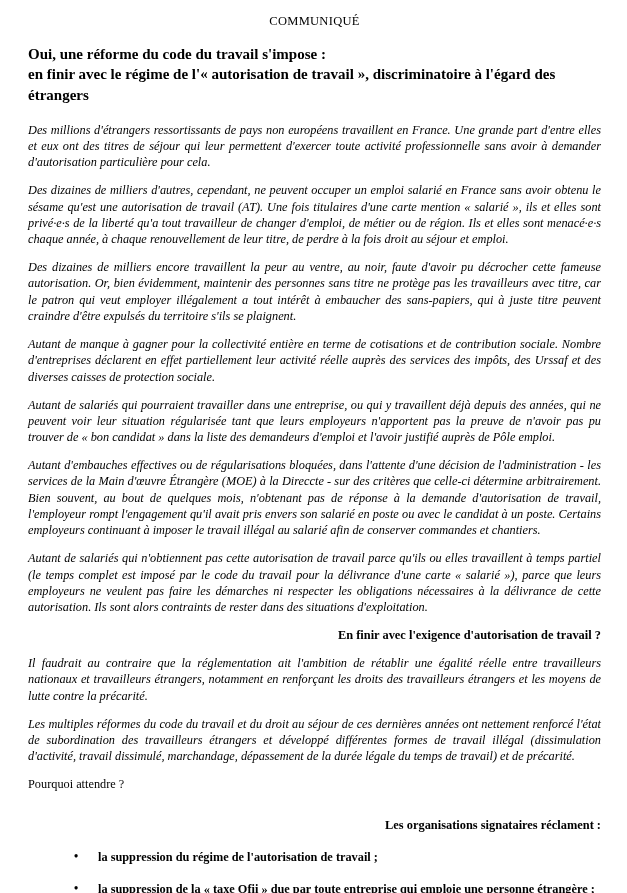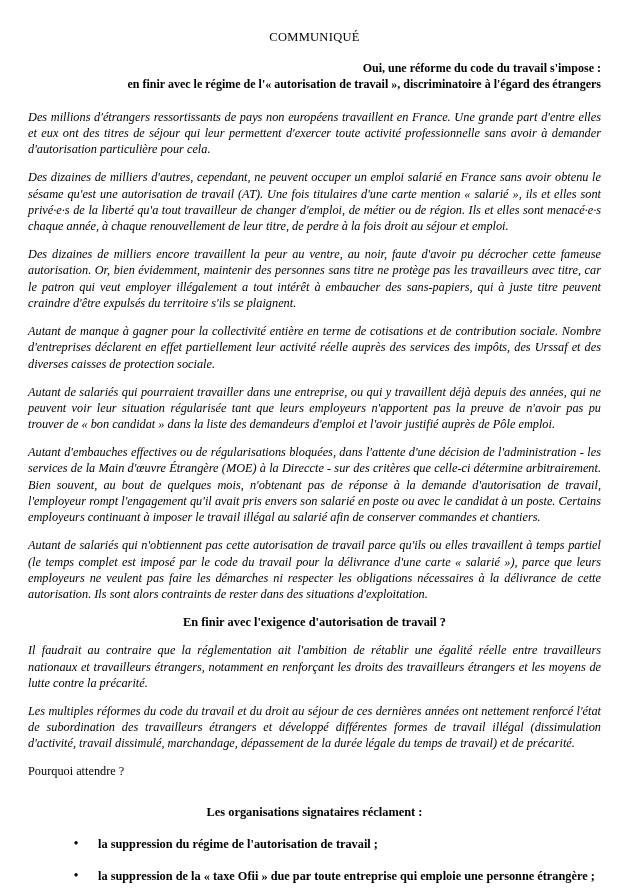--- a/index.html
+++ b/index.html
@@ -19,60 +19,60 @@
     box-sizing: border-box;
     width: 627px;
     height: 893px;
     padding: 12px 26px 0 28px;
     position: relative;
   }
   .doc-kicker {
     text-align: center;
     font-size: 12.5px;
     line-height: 1.25;
-    margin: 18px 0 14px 0;
+    margin: 2px 0 14px 0;
     letter-spacing: 0.3px;
   }
   .doc-title {
-    text-align: right;
+    text-align: left;
     font-weight: bold;
-    font-size: 12px;
+    font-size: 15px;
     line-height: 1.38;
     margin: 0 0 16px 0;
   }
   .doc-title .title-line {
     display: block;
   }
   p.body-para {
     text-align: justify;
     font-size: 12.3px;
     line-height: 1.33;
     margin: 0 0 11.5px 0;
     text-justify: inter-word;
     font-style: italic;
   }
   h2.section-heading {
     font-size: 12.4px;
     font-weight: bold;
     line-height: 1.33;
     margin: 0 0 11.5px 0;
-    text-align: center;
+    text-align: right;
   }
   p.plain-line {
     font-size: 12.3px;
     line-height: 1.33;
     margin: 0 0 24px 0;
     text-align: left;
   }
   h3.demands-heading {
     font-size: 12.4px;
     font-weight: bold;
     line-height: 1.33;
     margin: 0 0 9px 0;
-    text-align: center;
+    text-align: right;
   }
   ul.demands-list {
     margin: 0 0 10px 0;
     padding: 0 0 0 58px;
     list-style: none;
   }
   ul.demands-list li {
     position: relative;
     font-size: 12.3px;
     font-weight: bold;

